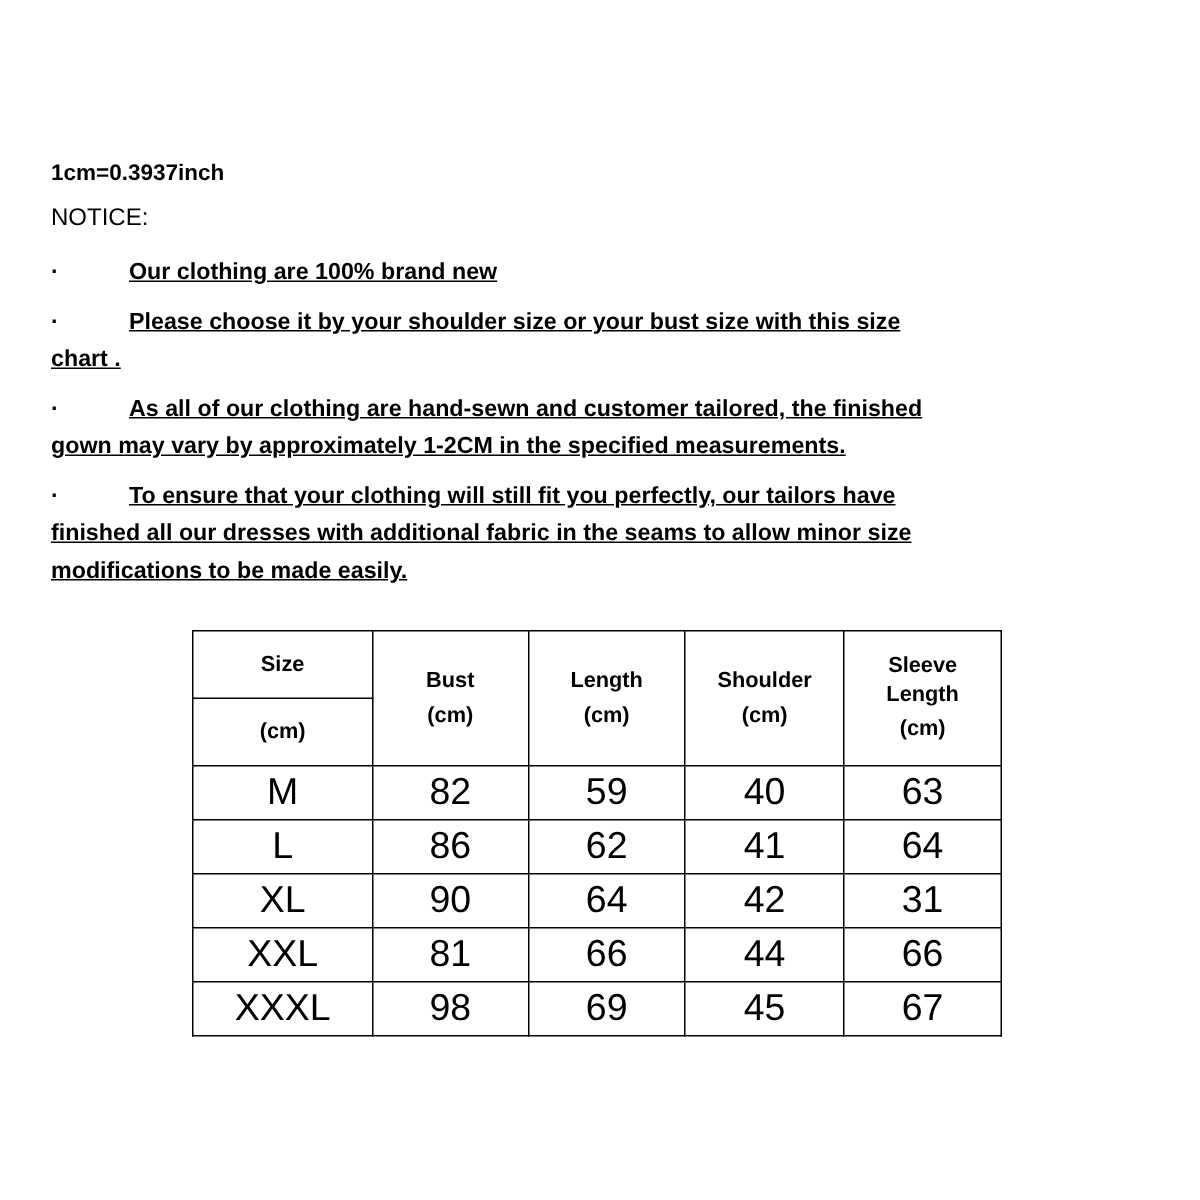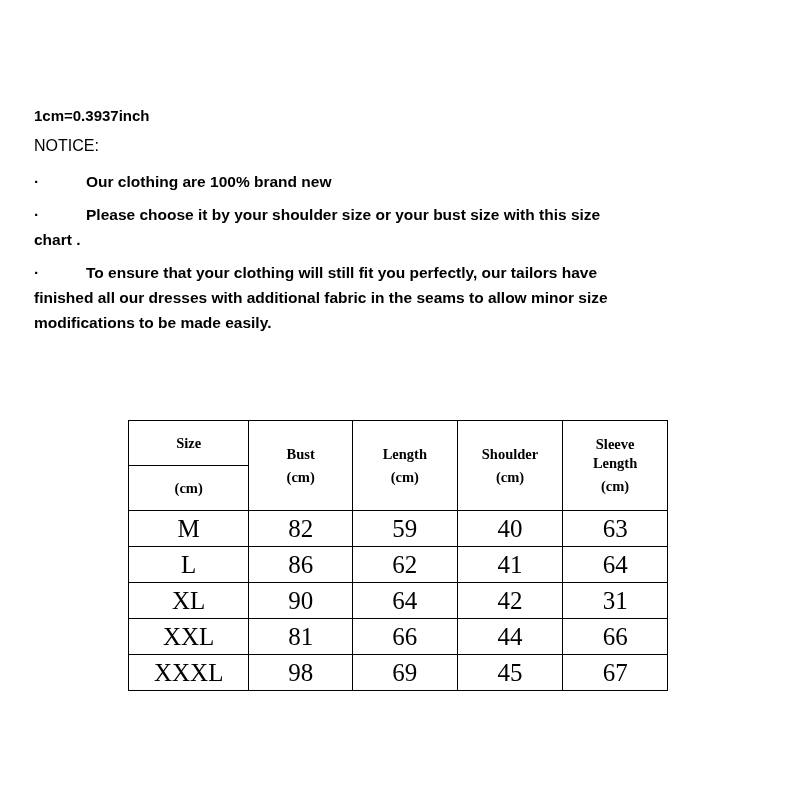--- a/index.html
+++ b/index.html
@@ -41,30 +41,30 @@
     margin-bottom: 8px;
     display: block;
   }
   .bullet {
     display: inline-block;
     width: 52px;
     font-weight: bold;
   }
   .notice-item .body {
     display: inline;
+    text-decoration: underline;
   }
   .table-wrap {
     position: absolute;
     left: 128px;
     top: 392px;
   }
   table.size-chart {
     border-collapse: collapse;
     table-layout: fixed;
-    font-family: Liberation Serif, serif;
   }
   table.size-chart td {
     border: 1.5px solid #000000;
     text-align: center;
     vertical-align: middle;
     padding: 0;
   }
   .col-size { width: 124px; }
   .col-data { width: 109px; }
 
@@ -102,20 +102,23 @@
   <div class="notice-title">NOTICE:</div>
 
   <div class="notice-item">
     <span class="bullet">·</span><span class="body">Our clothing are 100% brand new</span>
   </div>
 
   <div class="notice-item">
     <span class="bullet">·</span><span class="body">Please choose it by your shoulder size or your bust size with this size chart .</span>
   </div>
 
+  <div class="notice-item">
+    <span class="bullet">·</span><span class="body">As all of our clothing are hand-sewn and customer tailored, the finished gown may vary by approximately 1-2CM in the specified measurements.</span>
+  </div>
 
   <div class="notice-item">
     <span class="bullet">·</span><span class="body">To ensure that your clothing will still fit you perfectly, our tailors have finished all our dresses with additional fabric in the seams to allow minor size modifications to be made easily.</span>
   </div>
 
   <div class="table-wrap">
     <table class="size-chart">
       <colgroup>
         <col class="col-size">
         <col class="col-data">

